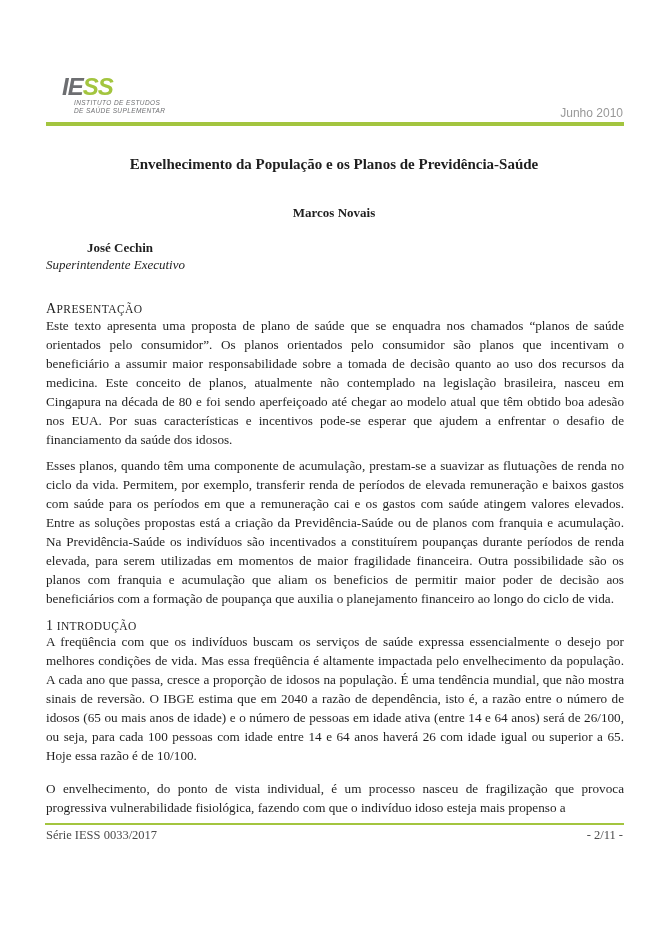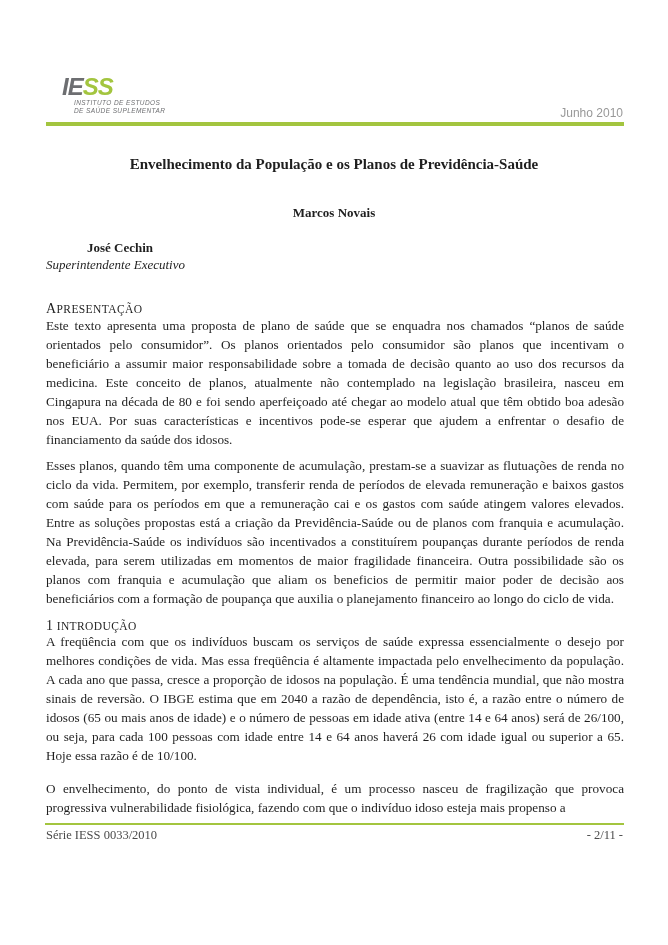--- a/index.html
+++ b/index.html
@@ -120,17 +120,17 @@
   <div class="section-heading h-apresentacao">APRESENTAÇÃO</div>
   <p class="para para-1">Este texto apresenta uma proposta de plano de saúde que se enquadra nos chamados “planos de saúde orientados pelo consumidor”. Os planos orientados pelo consumidor são planos que incentivam o beneficiário a assumir maior responsabilidade sobre a tomada de decisão quanto ao uso dos recursos da medicina. Este conceito de planos, atualmente não contemplado na legislação brasileira, nasceu em Cingapura na década de 80 e foi sendo aperfeiçoado até chegar ao modelo atual que têm obtido boa adesão nos EUA. Por suas características e incentivos pode-se esperar que ajudem a enfrentar o desafio de financiamento da saúde dos idosos.</p>
   <p class="para para-2">Esses planos, quando têm uma componente de acumulação, prestam-se a suavizar as flutuações de renda no ciclo da vida. Permitem, por exemplo, transferir renda de períodos de elevada remuneração e baixos gastos com saúde para os períodos em que a remuneração cai e os gastos com saúde atingem valores elevados. Entre as soluções propostas está a criação da Previdência-Saúde ou de planos com franquia e acumulação. Na Previdência-Saúde os indivíduos são incentivados a constituírem poupanças durante períodos de renda elevada, para serem utilizadas em momentos de maior fragilidade financeira. Outra possibilidade são os planos com franquia e acumulação que aliam os beneficios de permitir maior poder de decisão aos beneficiários com a formação de poupança que auxilia o planejamento financeiro ao longo do ciclo de vida.</p>
 
   <div class="section-heading h-introducao">1 INTRODUÇÃO</div>
   <p class="para para-3">A freqüência com que os indivíduos buscam os serviços de saúde expressa essencialmente o desejo por melhores condições de vida. Mas essa freqüência é altamente impactada pelo envelhecimento da população. A cada ano que passa, cresce a proporção de idosos na população. É uma tendência mundial, que não mostra sinais de reversão. O IBGE estima que em 2040 a razão de dependência, isto é, a razão entre o número de idosos (65 ou mais anos de idade) e o número de pessoas em idade ativa (entre 14 e 64 anos) será de 26/100, ou seja, para cada 100 pessoas com idade entre 14 e 64 anos haverá 26 com idade igual ou superior a 65. Hoje essa razão é de 10/100.</p>
   <p class="para para-4">O envelhecimento, do ponto de vista individual, é um processo nasceu de fragilização que provoca progressiva vulnerabilidade fisiológica, fazendo com que o indivíduo idoso esteja mais propenso a</p>
 
   <div class="footer-rule"></div>
   <div class="footer">
-    <span class="footer-left">Série IESS 0033/2010</span>
+    <span class="footer-left">Série IESS 0033/2017</span>
     <span class="footer-right">- 2/11 -</span>
   </div>
 
 </div>
 
 </body></html>

